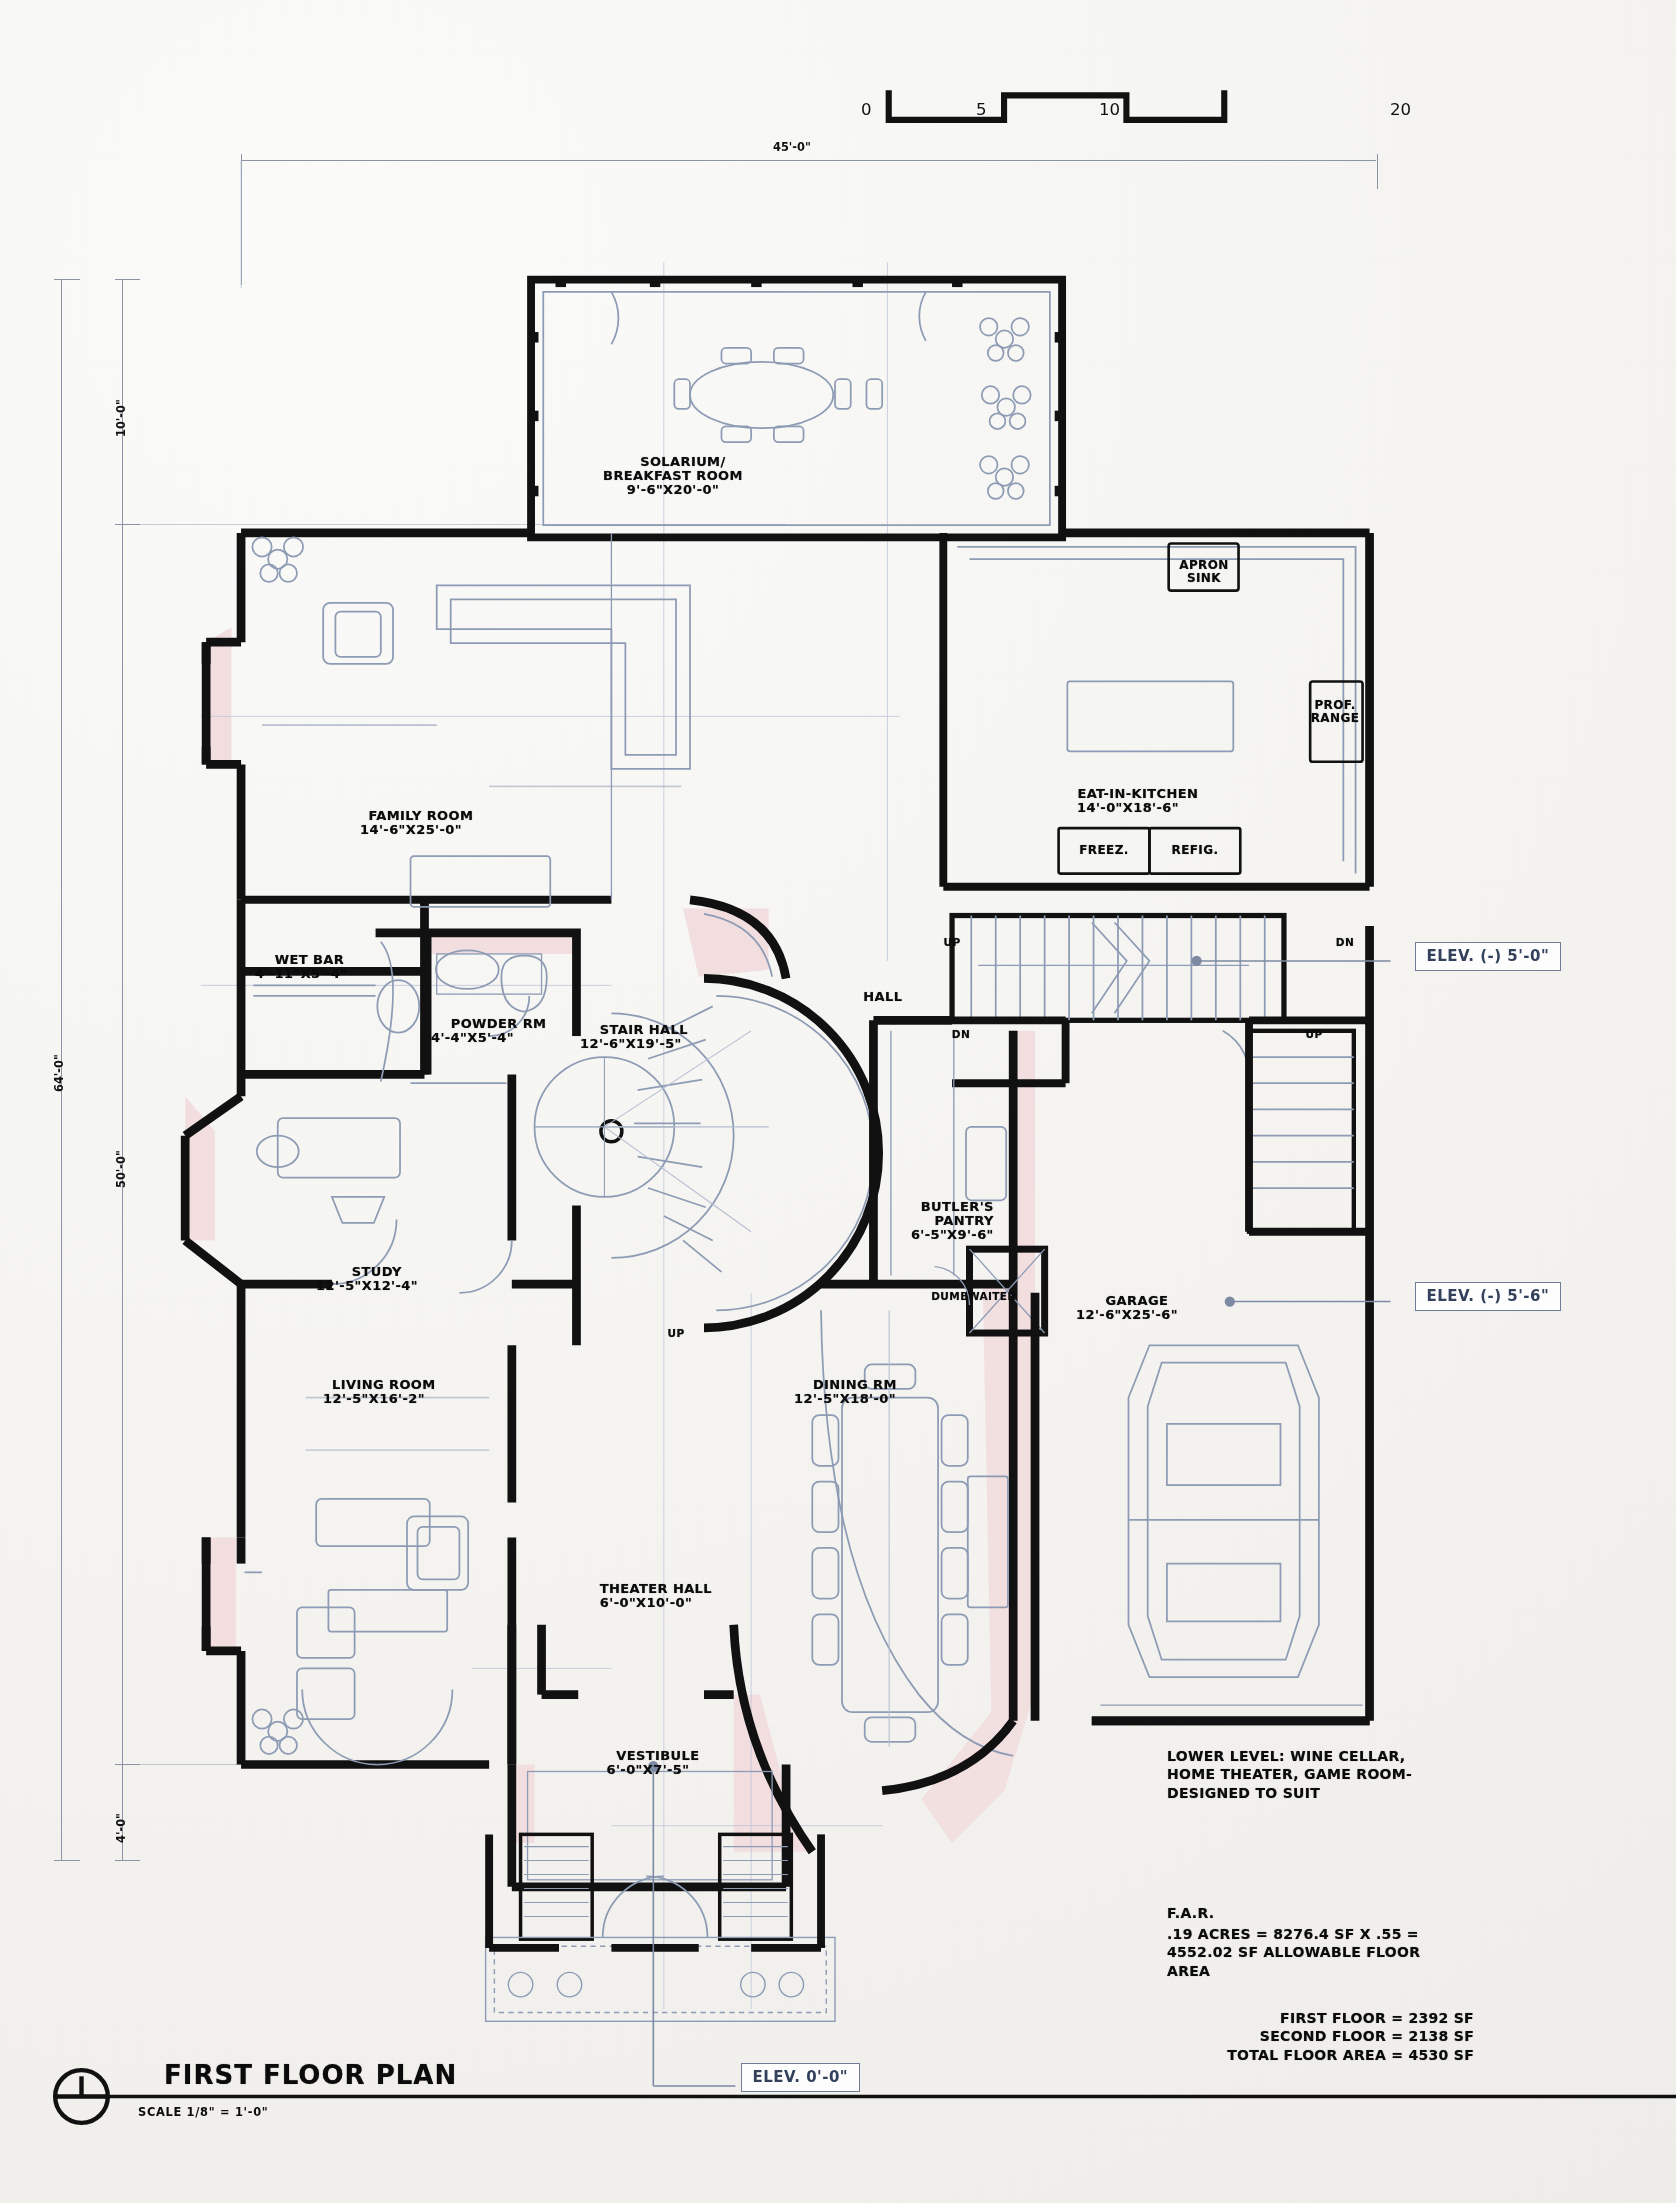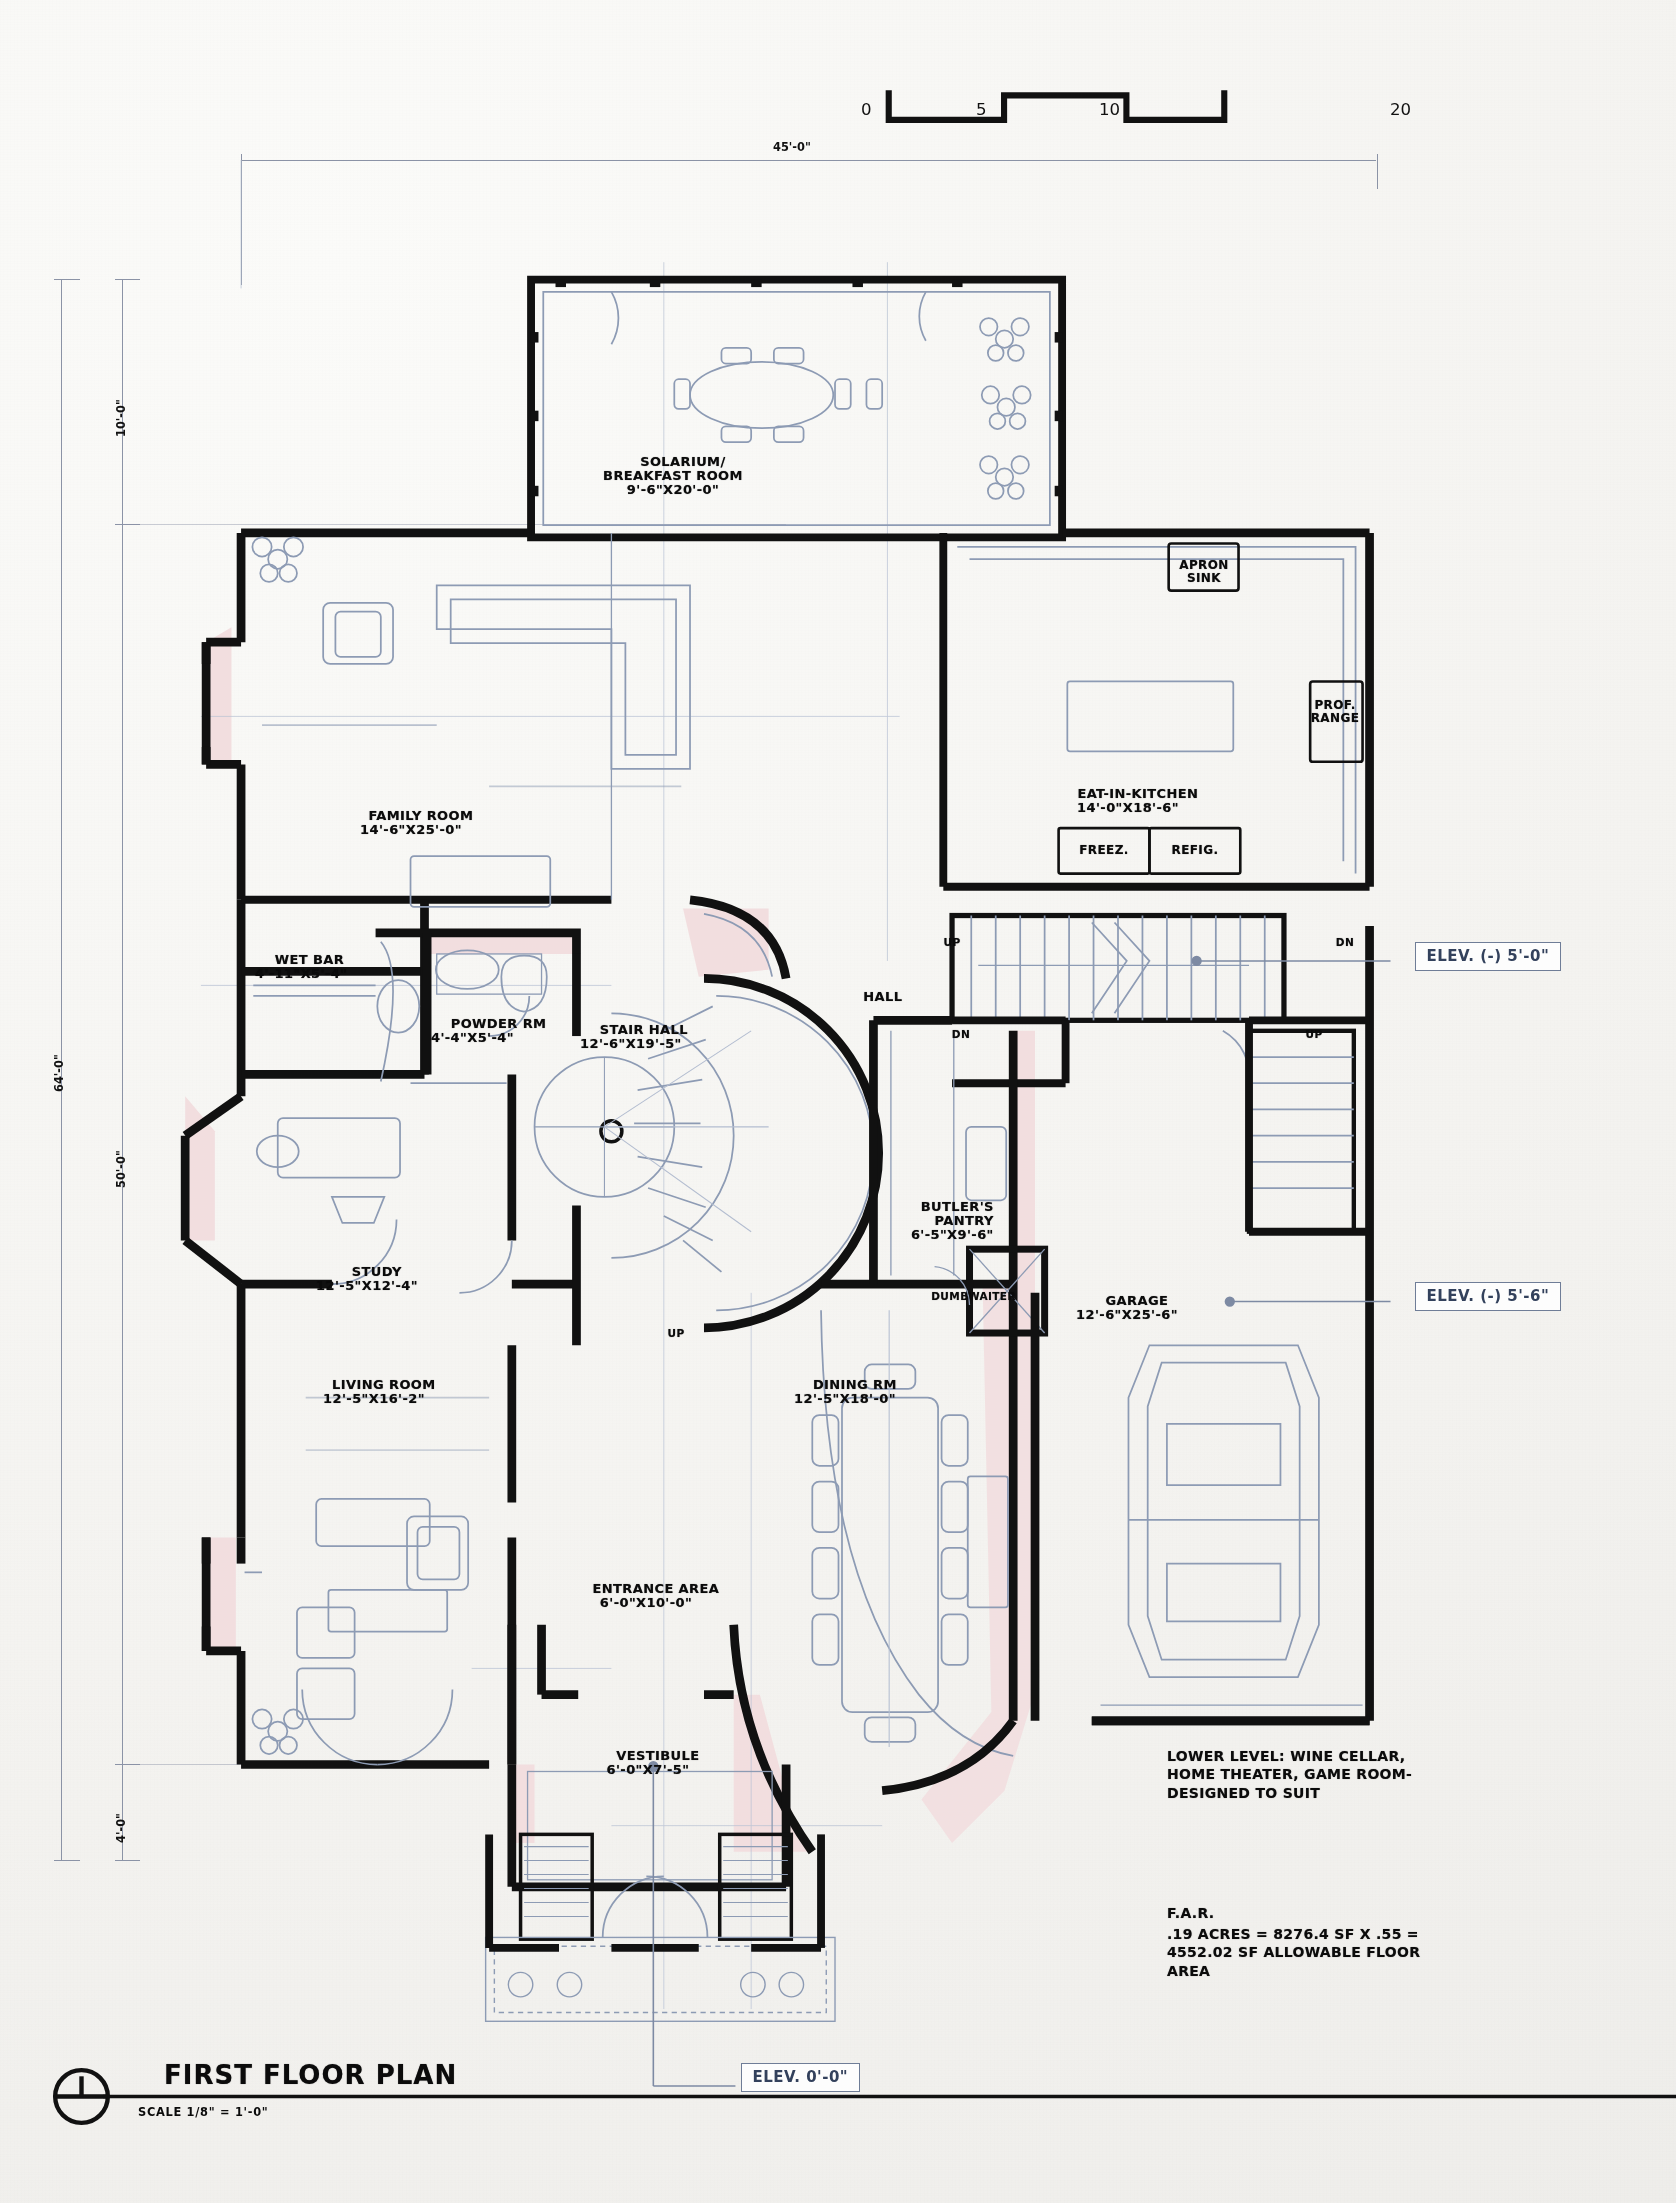--- a/index.html
+++ b/index.html
@@ -598,21 +598,21 @@
   <div class="lbl room" style="left:367px;top:1251px;">
     <span>STUDY</span><br><span>12'-5"X12'-4"</span>
   </div>
   <div class="lbl room" style="left:374px;top:1364px;">
     <span>LIVING ROOM</span><br><span>12'-5"X16'-2"</span>
   </div>
   <div class="lbl room" style="left:845px;top:1364px;">
     <span>DINING RM</span><br><span>12'-5"X18'-0"</span>
   </div>
   <div class="lbl room" style="left:646px;top:1568px;">
-    <span>ENTRANCE AREA</span><br><span>6'-0"X10'-0"</span>
+    <span>THEATER HALL</span><br><span>6'-0"X10'-0"</span>
   </div>
   <div class="lbl room" style="left:648px;top:1735px;">
     <span>VESTIBULE</span><br><span>6'-0"X7'-5"</span>
   </div>
 
   <div class="lbl tiny" style="left:1204px;top:559px;">APRON
 SINK</div>
   <div class="lbl tiny" style="left:1335px;top:699px;">PROF.
 RANGE</div>
   <div class="lbl tiny" style="left:1104px;top:844px;">FREEZ.</div>
@@ -628,17 +628,20 @@
   <div class="callout" style="left:1415px;top:1282px;">ELEV. (-) 5'-6"</div>
   <div class="callout" style="left:741px;top:2063px;">ELEV. 0'-0"</div>
 
   <div class="note" style="left:1167px;top:1747px;">LOWER LEVEL: WINE CELLAR,
 HOME THEATER, GAME ROOM-
 DESIGNED TO SUIT</div>
   <div class="note" style="left:1167px;top:1904px;">F.A.R.</div>
   <div class="note" style="left:1167px;top:1925px;">.19 ACRES = 8276.4 SF X .55 =
 4552.02 SF ALLOWABLE FLOOR
 AREA</div>
+  <div class="note right" style="left:1167px;top:2009px;width:307px;">FIRST FLOOR = 2392 SF
+SECOND FLOOR = 2138 SF
+TOTAL FLOOR AREA = 4530 SF</div>
 
   <div class="title" style="left:136px;top:2060px;">FIRST FLOOR PLAN</div>
   <div class="subtitle" style="left:138px;top:2105px;">SCALE 1/8" = 1'-0"</div>
 </div>
 
 
 </body></html>

